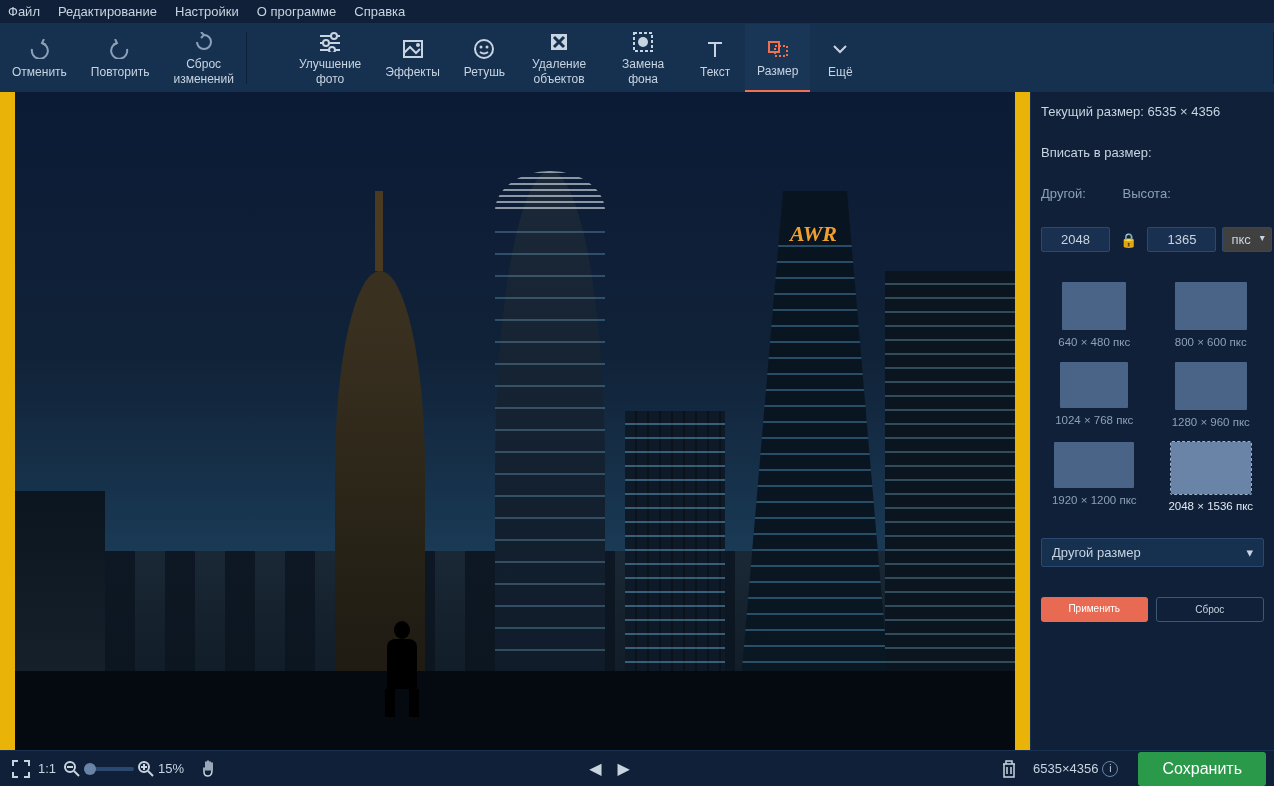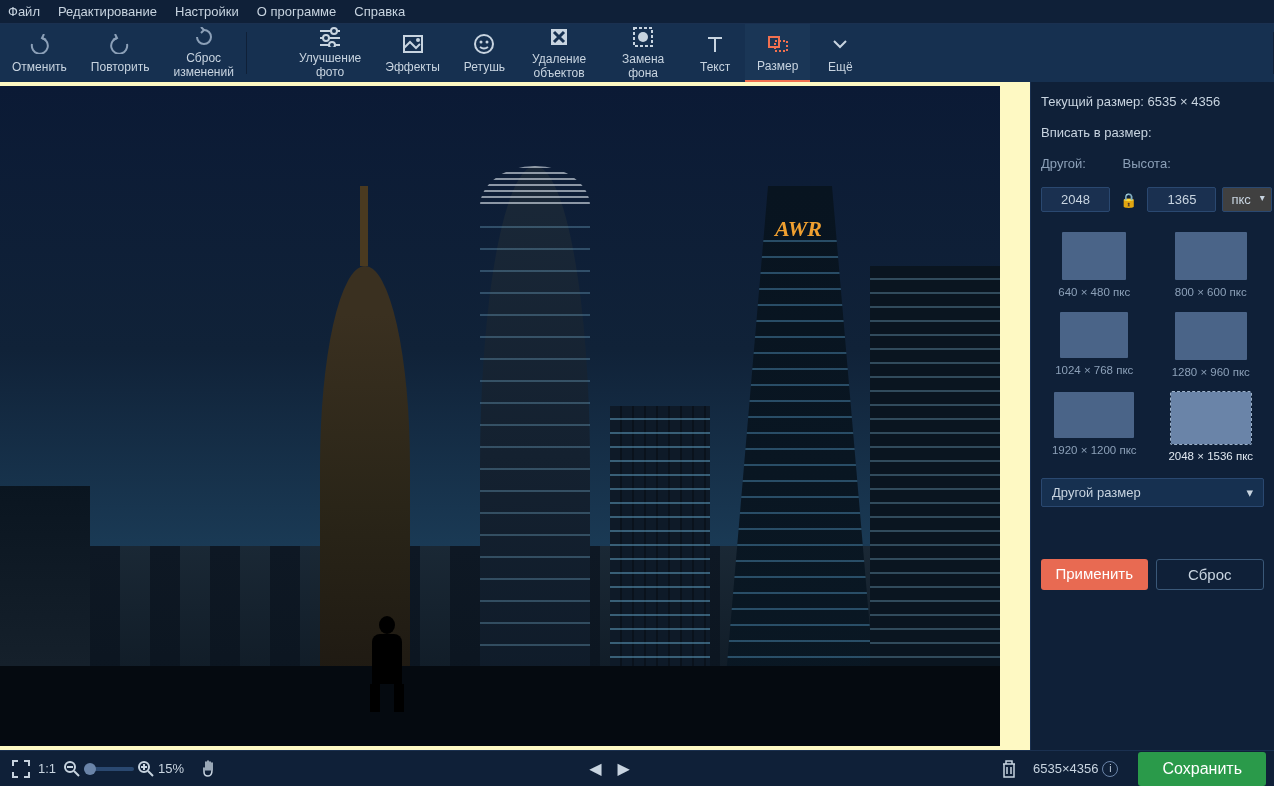--- a/index.html
+++ b/index.html
@@ -3,33 +3,33 @@
 <meta charset="utf-8">
 <style>
 * { box-sizing: border-box; margin: 0; padding: 0; font-family: -apple-system, Segoe UI, Arial, sans-serif; }
 body { width: 1274px; height: 786px; background: #0f2038; color: #c8d4e0; overflow: hidden; display: flex; flex-direction: column; }
 
 
 .menubar { height: 24px; background: #0f2038; display: flex; align-items: center; padding: 0 8px; gap: 18px; font-size: 13px; border-bottom: 1px solid #1a3050; }
 .menubar span { cursor: pointer; text-align: center; }
 
 
-.toolbar { height: 58px; background: #163050; display: flex; align-items: stretch; }
+.toolbar { height: 68px; background: #163050; display: flex; align-items: stretch; }
 .tool-group { display: flex; }
 .tool-btn { display: flex; flex-direction: column; align-items: center; justify-content: center; padding: 6px 12px; cursor: pointer; font-size: 12px; text-align: center; line-height: 1.2; min-width: 60px; }
 .tool-btn.wide { min-width: 84px; }
 .tool-btn.active { background: #1a3656; border-bottom: 2px solid #f07050; }
 .tool-btn .ico { height: 24px; margin-bottom: 4px; display: flex; align-items: center; justify-content: center; font-size: 20px; }
 .tool-sep { width: 1px; background: #0f2038; margin: 8px 0; }
 .toolbar-spacer { flex: 1; }
 .tool-label { white-space: pre-line; }
 
 
 .main { flex: 1; display: flex; min-height: 0; }
-.canvas-area { flex: 1; background: #fef9c3; display: flex; align-items: center; position: relative; overflow: hidden; }
+.canvas-area { flex: 1; background: #eab308; display: flex; align-items: center; justify-content: center; position: relative; overflow: hidden; }
 .canvas-img { width: 1000px; height: 660px; background: linear-gradient(to bottom, #0b1a35 0%, #102238 40%, #1a3a55 70%, #203a4d 100%); position: relative; overflow: hidden; }
 
 
 .building { position: absolute; bottom: 0; }
 .b1 { left: 0; width: 90px; height: 260px; background: linear-gradient(to bottom, #0a1520, #1a2530); }
 .b2 { left: 320px; width: 90px; height: 480px; background: linear-gradient(to bottom, #3a3020 10%, #2a2518 50%, #1a1510); border-top-left-radius: 45px 200px; border-top-right-radius: 45px 200px; }
 .b2::before { content:""; position:absolute; top:-80px; left:40px; width:8px; height:80px; background:#4a3a20; }
 .b3 { left: 480px; width: 110px; height: 580px; background: linear-gradient(to bottom, #1a2838, #0e1a28); border-top-left-radius: 55px 300px; border-top-right-radius: 55px 300px; }
 .b3::before { content:""; position:absolute; top:0; left:0; right:0; height:40px; background: repeating-linear-gradient(to bottom, #e0e8f0 0 2px, transparent 2px 6px); opacity:0.6; border-top-left-radius: 55px 40px; border-top-right-radius: 55px 40px;}
 .b3-lights { position:absolute; top:40px; left:0; right:0; bottom:0; background: repeating-linear-gradient(to bottom, transparent 0 20px, rgba(150,220,255,0.25) 20px 22px); }
@@ -42,38 +42,38 @@
 .b6-lights { position:absolute; inset:0; background: repeating-linear-gradient(to bottom, transparent 0 12px, rgba(140,200,230,0.3) 12px 14px); }
 .bg-buildings { position:absolute; left:0; right:0; bottom:0; height:200px; background: linear-gradient(to top, rgba(10,20,30,0.9), transparent), repeating-linear-gradient(to right, #1a2835 0 30px, #0e1824 30px 60px); }
 .ground { position:absolute; left:0; right:0; bottom:0; height:80px; background:#050a10; }
 .person { position:absolute; bottom:40px; left:370px; width:34px; height:90px; }
 .person-head { width:16px; height:18px; background:#000; border-radius:50%; margin:0 auto; }
 .person-body { width:30px; height:50px; background:#000; margin:0 auto; border-radius: 8px 8px 0 0; }
 .person-legs { display:flex; justify-content:space-between; }
 .person-leg { width:10px; height:28px; background:#000; }
 
 
-.right-panel { width: 244px; background: #0f2038; border-left: 1px solid #1a3050; padding: 12px 10px; font-size: 13px; display: flex; flex-direction: column; gap: 16px; }
+.right-panel { width: 244px; background: #0f2038; border-left: 1px solid #1a3050; padding: 12px 10px; font-size: 13px; display: flex; flex-direction: column; gap: 26px; }
 .panel-row { display: flex; align-items: center; gap: 6px; }
 .panel-label { color: #8ca0b8; font-size: 13px; }
 .input-box { background: #1a3050; border: 1px solid #2a4870; color: #c8d4e0; font-size: 13px; text-align: center; padding: 4px; width: 69px; border-radius: 2px; }
 .lock-icon { color: #8ca0b8; font-size: 14px; padding: 0 4px; cursor: pointer; }
 .unit-select { background: #404040; border: 1px solid #2a4870; color: #c8d4e0; font-size: 13px; padding: 4px 20px 4px 8px; border-radius: 2px; position: relative; cursor: pointer; }
 .unit-select::after { content: "▾"; position: absolute; right: 6px; top: 4px; font-size: 10px; }
 
 .preset-grid { display: grid; grid-template-columns: 1fr 1fr; gap: 14px 10px; margin-top: 4px; }
 .preset { display: flex; flex-direction: column; align-items: center; gap: 6px; cursor: pointer; }
 .preset-thumb { background: #4a6488; border-radius: 1px; }
 .preset.selected .preset-thumb { outline: 1px dashed #9bb0c8; outline-offset: 0; background: #6a84a8; }
 .preset-label { font-size: 11.5px; color: #8ca0b8; white-space: nowrap; }
 .preset.selected .preset-label { color: #e0e8f0; }
 
 .dropdown { background: #163050; border: 1px solid #2a4870; padding: 6px 10px; border-radius: 2px; display: flex; justify-content: space-between; align-items: center; cursor: pointer; }
 .btn-row { display: flex; gap: 8px; margin-top: 4px; }
-.btn { flex: 1; padding: 6px; text-align: center; border-radius: 3px; font-size: 15px; cursor: pointer; margin-top: 32px; }
+.btn { flex: 1; padding: 6px; text-align: center; border-radius: 3px; font-size: 10px; cursor: pointer; }
 .btn-primary { background: #e86a52; color: #fff; }
 .btn-secondary { background: transparent; border: 1px solid #3a5878; color: #c8d4e0; }
 
 
 .bottombar { height: 36px; background: #0f2038; border-top: 1px solid #1a3050; display: flex; align-items: center; padding: 0 8px; font-size: 13px; }
 .bottombar .spacer { flex: 1; }
 .zoom-slider { width: 50px; height: 4px; background: #2a4870; border-radius: 2px; position: relative; }
 .zoom-slider::before { content:""; position:absolute; left:0; top:-4px; width:12px; height:12px; background:#6a84a8; border-radius:50%; }
 .nav-arrows { display: flex; gap: 8px; font-size: 16px; }
 .icon-btn { cursor: pointer; padding: 4px; display: inline-flex; align-items: center; }

